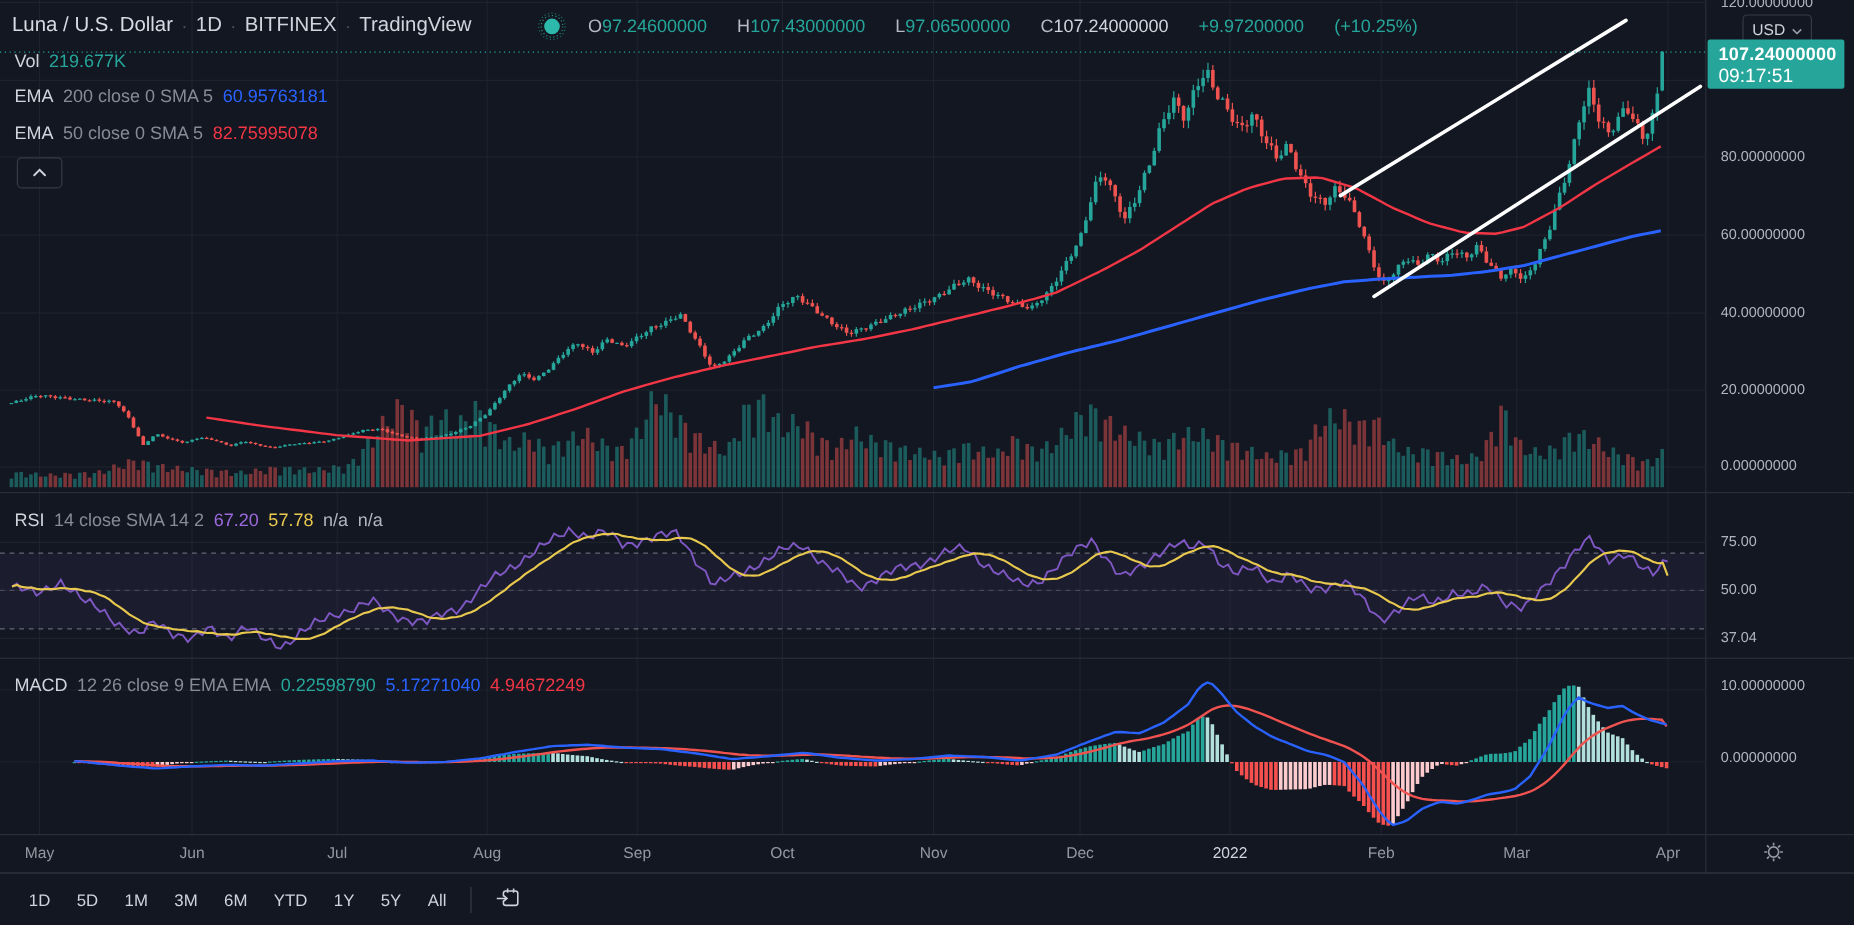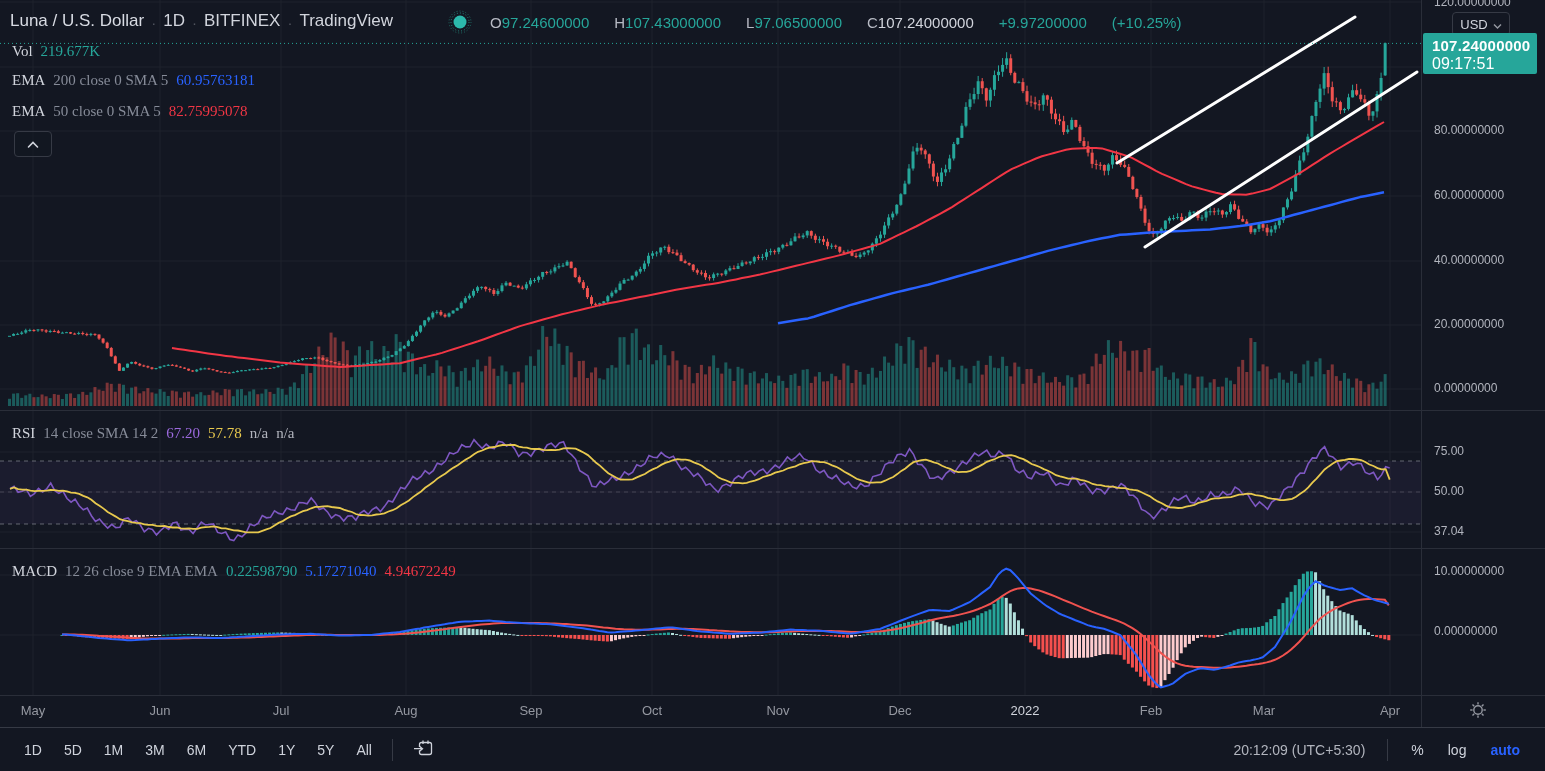--- a/index.html
+++ b/index.html
@@ -8,21 +8,21 @@
   svg#chart-svg{position:absolute;left:0;top:0;}
   .overlay{position:absolute;white-space:nowrap;}
   
   .title-row{left:10px;top:11px;font-size:17px;display:flex;align-items:flex-end;gap:7px;}
   .title-sym{color:#d8dbe3;}
   .dot-sep{color:#50545e;font-size:15px;}
   .ohlc-row{left:490px;top:14px;font-size:15px;display:flex;gap:25px;}
   .ohlc-row .lbl{color:#b7bac4;}
   .val-up{color:#26a69a;}
   .val-close{color:#d1d4dc;}
-  .legend{font-size:15px;display:flex;gap:8px;align-items:baseline;font-family:Liberation Serif, serif;}
+  .legend{font-size:15px;display:flex;gap:8px;align-items:baseline;}
   .legend .name{color:#d1d4dc;}
   .legend .params{color:#868b98;}
   .v-blue{color:#2962ff;}
   .v-red{color:#f23645;}
   .v-teal{color:#26a69a;}
   .v-purple{color:#9c6ade;}
   .v-yellow{color:#e8c94e;}
   .v-gray{color:#b2b5be;}
   .collapse-btn{left:14px;top:131px;width:36px;height:24px;border:1px solid #363a45;border-radius:4px;
       display:flex;align-items:center;justify-content:center;background:rgba(19,23,34,.6);cursor:pointer;}
@@ -1586,22 +1586,15 @@
     <div class="tb-vdiv"></div>
     <span class="tb-btn">
       <svg width="21" height="20">
         <rect x="6.5" y="4.5" width="12" height="12" rx="2" fill="none" stroke="#cfd3dc" stroke-width="1.3"></rect>
         <line x1="10" y1="2.5" x2="10" y2="6" stroke="#cfd3dc" stroke-width="1.3"></line>
         <line x1="15" y1="2.5" x2="15" y2="6" stroke="#cfd3dc" stroke-width="1.3"></line>
         <rect x="4" y="9" width="5" height="3.4" fill="#131722"></rect>
         <path d="M1 10.7 H9 M6.5 8.2 L9.5 10.7 L6.5 13.2" stroke="#cfd3dc" stroke-width="1.3" fill="none"></path>
       </svg>
     </span>
-    <div class="tb-right">
-      <span class="tb-clock">20:12:09 (UTC+5:30)</span>
-      <div class="tb-vdiv"></div>
-      <span class="tb-small">%</span>
-      <span class="tb-small">log</span>
-      <span class="tb-small tb-auto">auto</span>
-    </div>
   </div>
 
 </div>
 
 </body></html>

